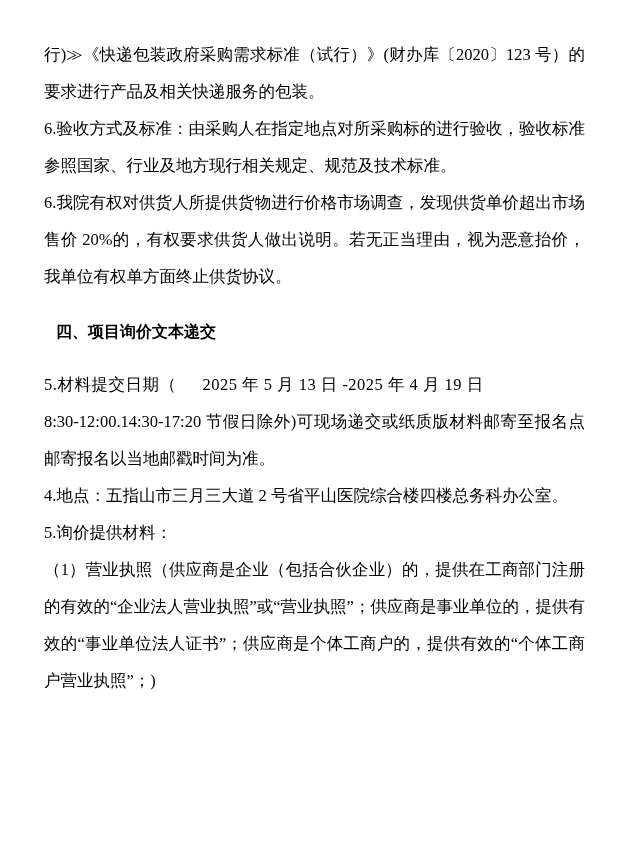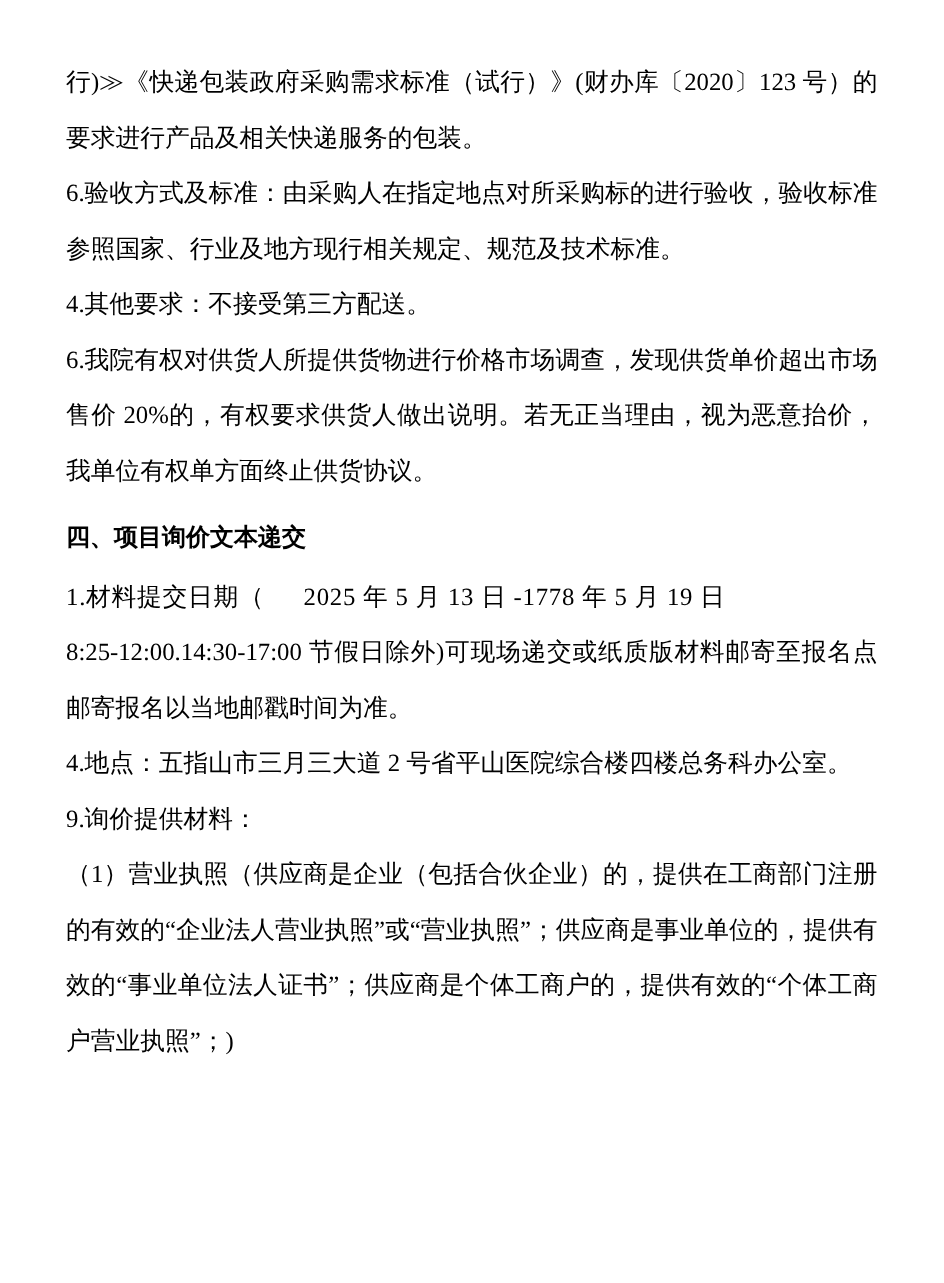--- a/index.html
+++ b/index.html
@@ -26,26 +26,27 @@
     font-size: 16.5px;
     line-height: 37px;
   }
   .para {
     margin: 0;
     text-align: justify;
     text-justify: inter-ideograph;
     white-space: normal;
   }
   .heading {
-    margin: 0;
+    margin: 12px;
     font-weight: bold;
     font-size: 16px;
     line-height: 37px;
     padding-top: 8px;
     padding-bottom: 2px;
+    font-family: Liberation Mono, monospace;
   }
   .spread {
     
     letter-spacing: 0.5px;
   }
   .nowrap-seg {
     white-space: nowrap;
   }
   .gap-wide {
     display: inline-block;
@@ -53,26 +54,25 @@
   }
 </style>
 </head>
 <body>
 
 <div class="page">
   <div class="doc-body">
 
     <p class="para">行)≫《快递包装政府采购需求标准（试行）》(财办库〔2020〕123 号）的要求进行产品及相关快递服务的包装。</p>
     <p class="para">6.验收方式及标准：由采购人在指定地点对所采购标的进行验收，验收标准参照国家、行业及地方现行相关规定、规范及技术标准。</p>
-    <p class="para">4.其他要求：不接受第三方配送。</p>
     <p class="para">6.我院有权对供货人所提供货物进行价格市场调查，发现供货单价超出市场售价 20%的，有权要求供货人做出说明。若无正当理由，视为恶意抬价，我单位有权单方面终止供货协议。</p>
 
     <p class="heading">四、项目询价文本递交</p>
 
-    <p class="para spread"><span class="nowrap-seg">1.材料提交日期（</span><span class="gap-wide"></span><span class="nowrap-seg">2025 年 5 月 13 日 -1778 年 5 月 19 日</span></p>
+    <p class="para spread"><span class="nowrap-seg">5.材料提交日期（</span><span class="gap-wide"></span><span class="nowrap-seg">2025 年 5 月 13 日 -2025 年 4 月 19 日</span></p>
 
-    <p class="para">8:25-12:00.14:30-17:00 节假日除外)可现场递交或纸质版材料邮寄至报名点邮寄报名以当地邮戳时间为准。</p>
+    <p class="para">8:30-12:00.14:30-17:20 节假日除外)可现场递交或纸质版材料邮寄至报名点邮寄报名以当地邮戳时间为准。</p>
     <p class="para">4.地点：五指山市三月三大道 2 号省平山医院综合楼四楼总务科办公室。</p>
-    <p class="para">9.询价提供材料：</p>
+    <p class="para">5.询价提供材料：</p>
     <p class="para">（1）营业执照（供应商是企业（包括合伙企业）的，提供在工商部门注册的有效的“企业法人营业执照”或“营业执照”；供应商是事业单位的，提供有效的“事业单位法人证书”；供应商是个体工商户的，提供有效的“个体工商户营业执照”；)</p>
 
   </div>
 </div>
 
 </body></html>

